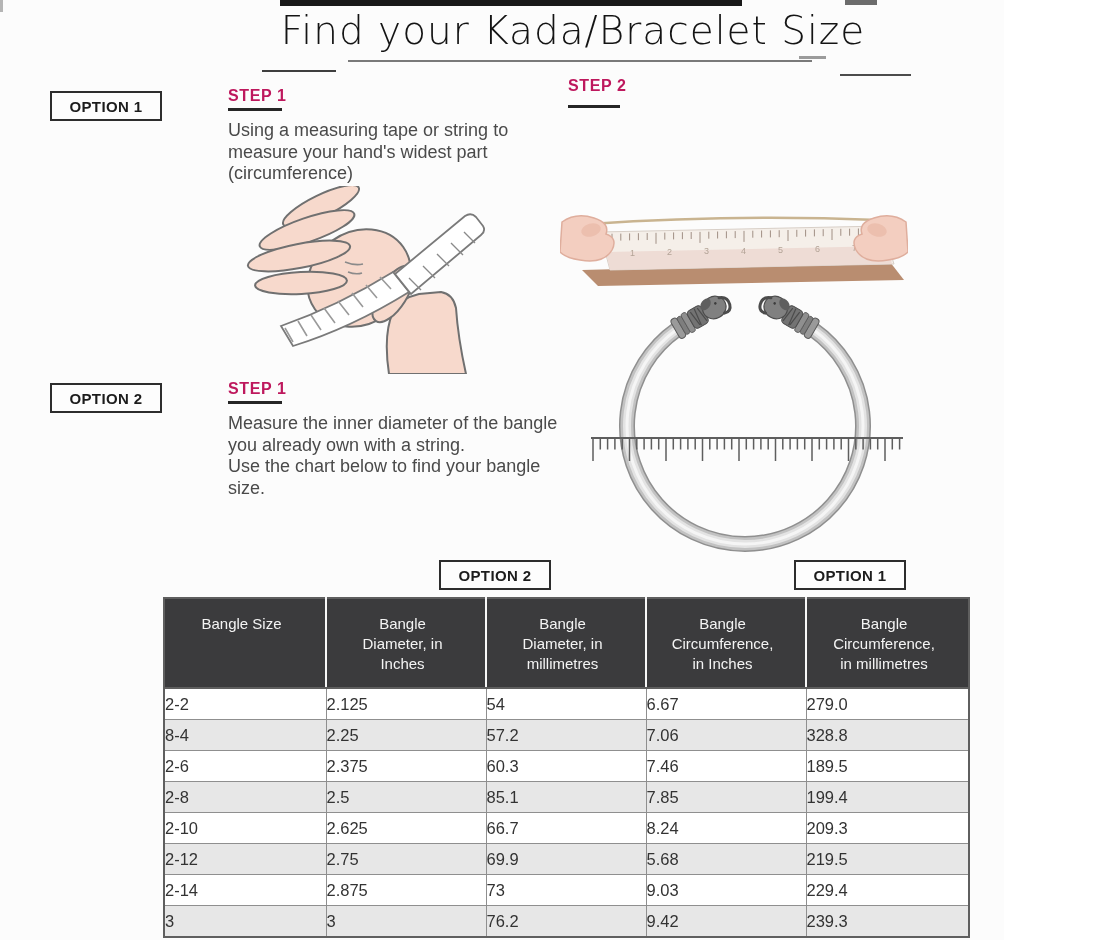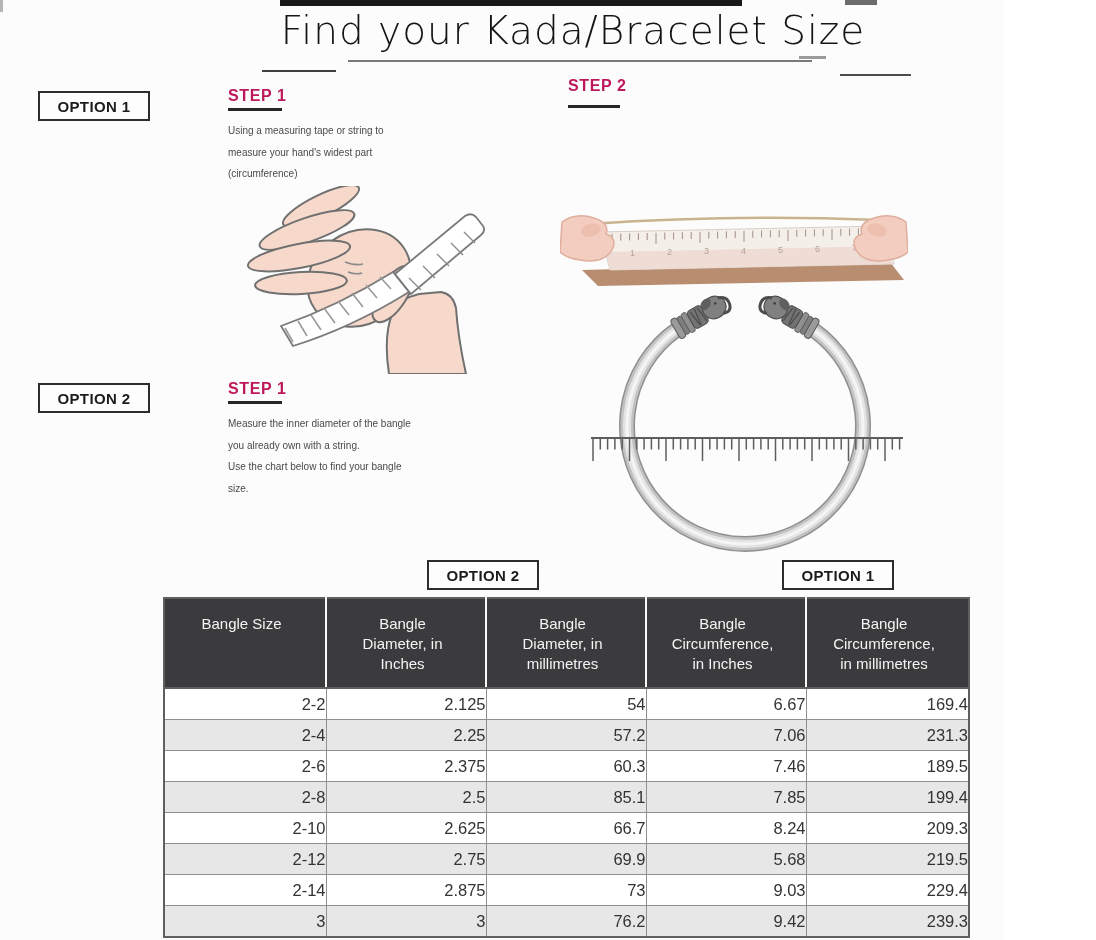--- a/index.html
+++ b/index.html
@@ -12,33 +12,33 @@
 
   
   .title{position:absolute;left:50px;top:8px;width:1046px;text-align:center;
          font-family:"DejaVu Sans","Liberation Sans",sans-serif;font-weight:200;
          font-size:39px;color:#141414;letter-spacing:1px;}
   .title-u{position:absolute;left:348px;top:60px;width:464px;height:2px;background:#7a7a7a;}
 
   
   .opt-box{position:absolute;width:108px;height:26px;border:2px solid #2d2d2d;background:#fdfdfd;
            display:flex;align-items:center;justify-content:center;font-weight:bold;font-size:15px;
-           letter-spacing:.4px;color:#1c1c1c;}
+           letter-spacing:.4px;color:#1c1c1c;margin-left:12px;}
   .step-h{position:absolute;font-weight:bold;font-size:16px;color:#be185d;letter-spacing:.6px;}
   .step-u{position:absolute;height:2.5px;background:#262626;}
-  .para{position:absolute;font-size:10px;line-height:21.5px;color:#4a4a4a;white-space:pre-line;}
+  .para{position:absolute;font-size:18px;line-height:21.5px;color:#4a4a4a;white-space:pre-line;}
 
   
   .size-table{position:absolute;left:163px;top:597px;width:805px;border-collapse:collapse;
               table-layout:fixed;background:#fff;border:2px solid #5f5f5f;}
   .size-table thead th{background:#3b3b3d;color:#f4f4f4;font-weight:normal;font-size:15px;
               line-height:20px;vertical-align:top;padding:15px 11px 13px 4px;text-align:center;
               white-space:pre-line;border-left:2px solid #f7f7f7;border-bottom:2px solid #5f5f5f;}
   .size-table thead th:first-child{border-left:none;}
-  .size-table tbody td{height:30px;text-align:right;vertical-align:middle;font-size:16.5px;
+  .size-table tbody td{height:30px;text-align:left;vertical-align:middle;font-size:16.5px;
               color:#333;border:1.5px solid #8f8f8f;padding:0;font-stretch:condensed;}
   .size-table tbody tr:nth-child(even){background:#e7e7e7;}
 
   svg{display:block;}
 </style>
 </head>
 <body>
 
 <div class="canvas">
 
@@ -174,28 +174,28 @@
 Circumference,
 in millimetres</th>
         </tr>
     </thead>
     <tbody>
         <tr>
           <td>2-2</td>
           <td>2.125</td>
           <td>54</td>
           <td>6.67</td>
-          <td>169.4</td>
-        </tr>
-        <tr>
-          <td>2-4</td>
+          <td>279.0</td>
+        </tr>
+        <tr>
+          <td>8-4</td>
           <td>2.25</td>
           <td>57.2</td>
           <td>7.06</td>
-          <td>231.3</td>
+          <td>328.8</td>
         </tr>
         <tr>
           <td>2-6</td>
           <td>2.375</td>
           <td>60.3</td>
           <td>7.46</td>
           <td>189.5</td>
         </tr>
         <tr>
           <td>2-8</td>

